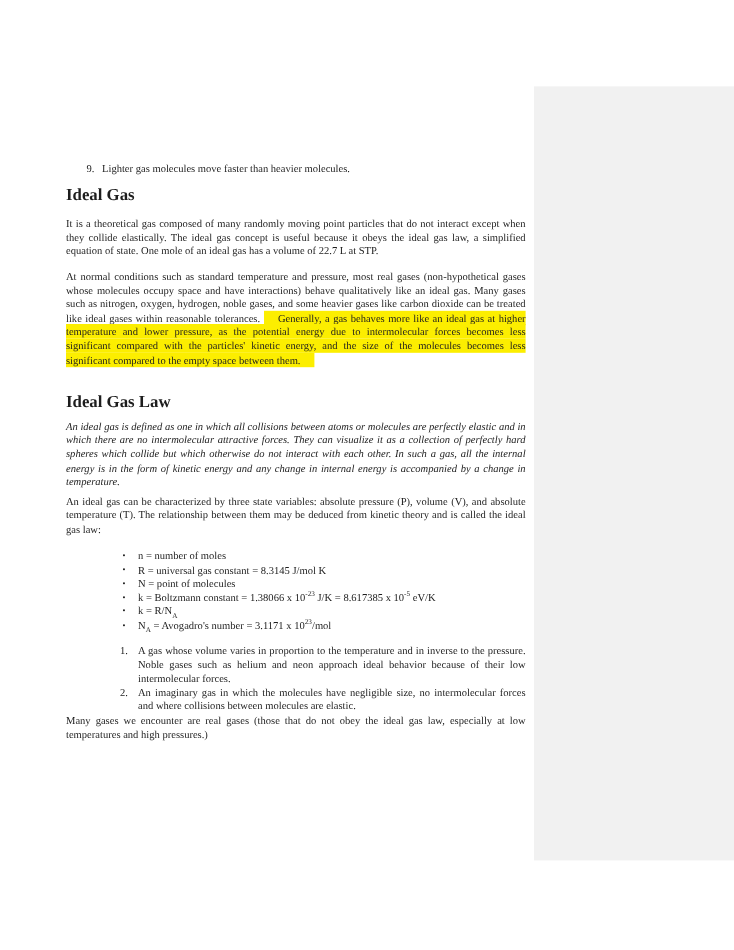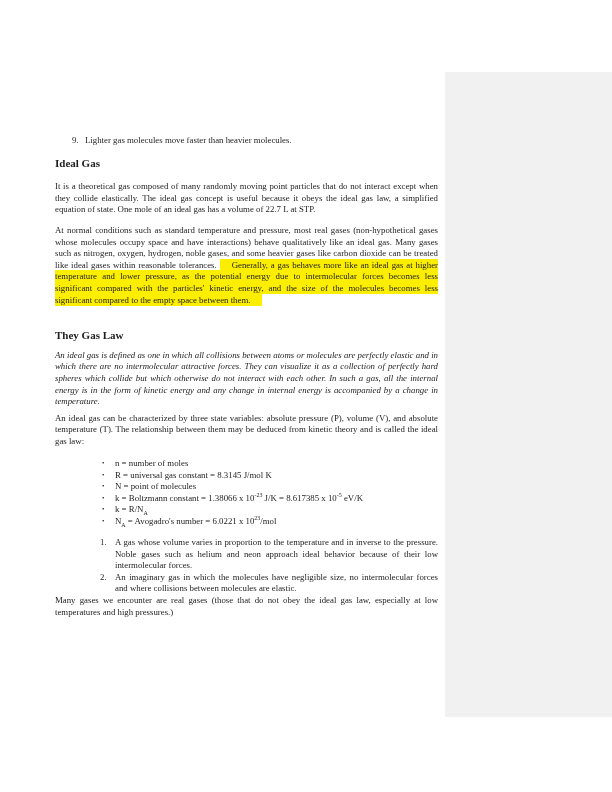--- a/index.html
+++ b/index.html
@@ -25,21 +25,21 @@
     left: 55px; top: 0;
     width: 383px;
     padding-top: 135px;
     font-size: 8.8px;
     line-height: 11.6px;
     color: #1d1d1d;
     text-align: justify;
   }
   .content p, .content h3 { margin: 0; padding: 0; }
   h3.heading {
-    font-size: 11px;
+    font-size: 14px;
     line-height: 11.6px;
     font-weight: bold;
     text-align: left;
   }
   .row { display: flex; }
   .num-col-9 { margin-left: 17px; width: 13px; flex: none; text-align: left; }
   .bullet-col { margin-left: 47px; width: 13px; flex: none; text-align: left; font-size: 7px; }
   .defnum-col { margin-left: 45px; width: 15px; flex: none; text-align: left; }
   .row .txt { flex: 1; text-align: justify; }
   .mt-h1   { margin-top: 11.4px !important; }
@@ -74,21 +74,21 @@
     </div>
 
     <h3 class="heading mt-h1">Ideal Gas</h3>
 
     <p class="mt-p1">It is a theoretical gas composed of many randomly moving point particles that do not interact except when they collide elastically. The ideal gas concept is useful because it obeys the ideal gas law, a simplified equation of state. One mole of an ideal gas has a volume of 22.7 L at STP.</p>
 
     <p class="mt-p2">
       <span>At normal conditions such as standard temperature and pressure, most real gases (non-hypothetical gases whose molecules occupy space and have interactions) behave qualitatively like an ideal gas. Many gases such as nitrogen, oxygen, hydrogen, noble gases, and some heavier gases like carbon dioxide can be treated like ideal gases within reasonable tolerances. </span><mark class="hl">Generally, a gas behaves more like an ideal gas at higher temperature and lower pressure, as the potential energy due to intermolecular forces becomes less significant compared with the particles' kinetic energy, and the size of the molecules becomes less significant compared to the empty space between them.</mark>
     </p>
 
-    <h3 class="heading mt-h2">They Gas Law</h3>
+    <h3 class="heading mt-h2">Ideal Gas Law</h3>
 
     <p class="mt-p3">An ideal gas is defined as one in which all collisions between atoms or molecules are perfectly elastic and in which there are no intermolecular attractive forces. They can visualize it as a collection of perfectly hard spheres which collide but which otherwise do not interact with each other. In such a gas, all the internal energy is in the form of kinetic energy and any change in internal energy is accompanied by a change in temperature.</p>
 
     <p class="mt-p4">An ideal gas can be characterized by three state variables: absolute pressure (P), volume (V), and absolute temperature (T). The relationship between them may be deduced from kinetic theory and is called the ideal gas law:</p>
 
 
     <div class="mt-bul">
       <div class="row">
         <span class="bullet-col">•</span>
         <span class="txt"><span>n = number of moles</span></span>
@@ -104,21 +104,21 @@
       <div class="row">
         <span class="bullet-col">•</span>
         <span class="txt"><span>k = Boltzmann constant = 1.38066 x 10</span><sup>-23</sup><span> J/K = 8.617385 x 10</span><sup>-5</sup><span> eV/K</span></span>
       </div>
       <div class="row">
         <span class="bullet-col">•</span>
         <span class="txt"><span>k = R/N</span><sub>A</sub></span>
       </div>
       <div class="row">
         <span class="bullet-col">•</span>
-        <span class="txt"><span>N</span><sub>A</sub><span> = Avogadro's number = 6.0221 x 10</span><sup>23</sup><span>/mol</span></span>
+        <span class="txt"><span>N</span><sub>A</sub><span> = Avogadro's number = 3.1171 x 10</span><sup>23</sup><span>/mol</span></span>
       </div>
     </div>
 
 
     <div class="mt-def">
       <div class="row">
         <span class="defnum-col">1.</span>
         <span class="txt">A gas whose volume varies in proportion to the temperature and in inverse to the pressure. Noble gases such as helium and neon approach ideal behavior because of their low intermolecular forces.</span>
       </div>
       <div class="row">

